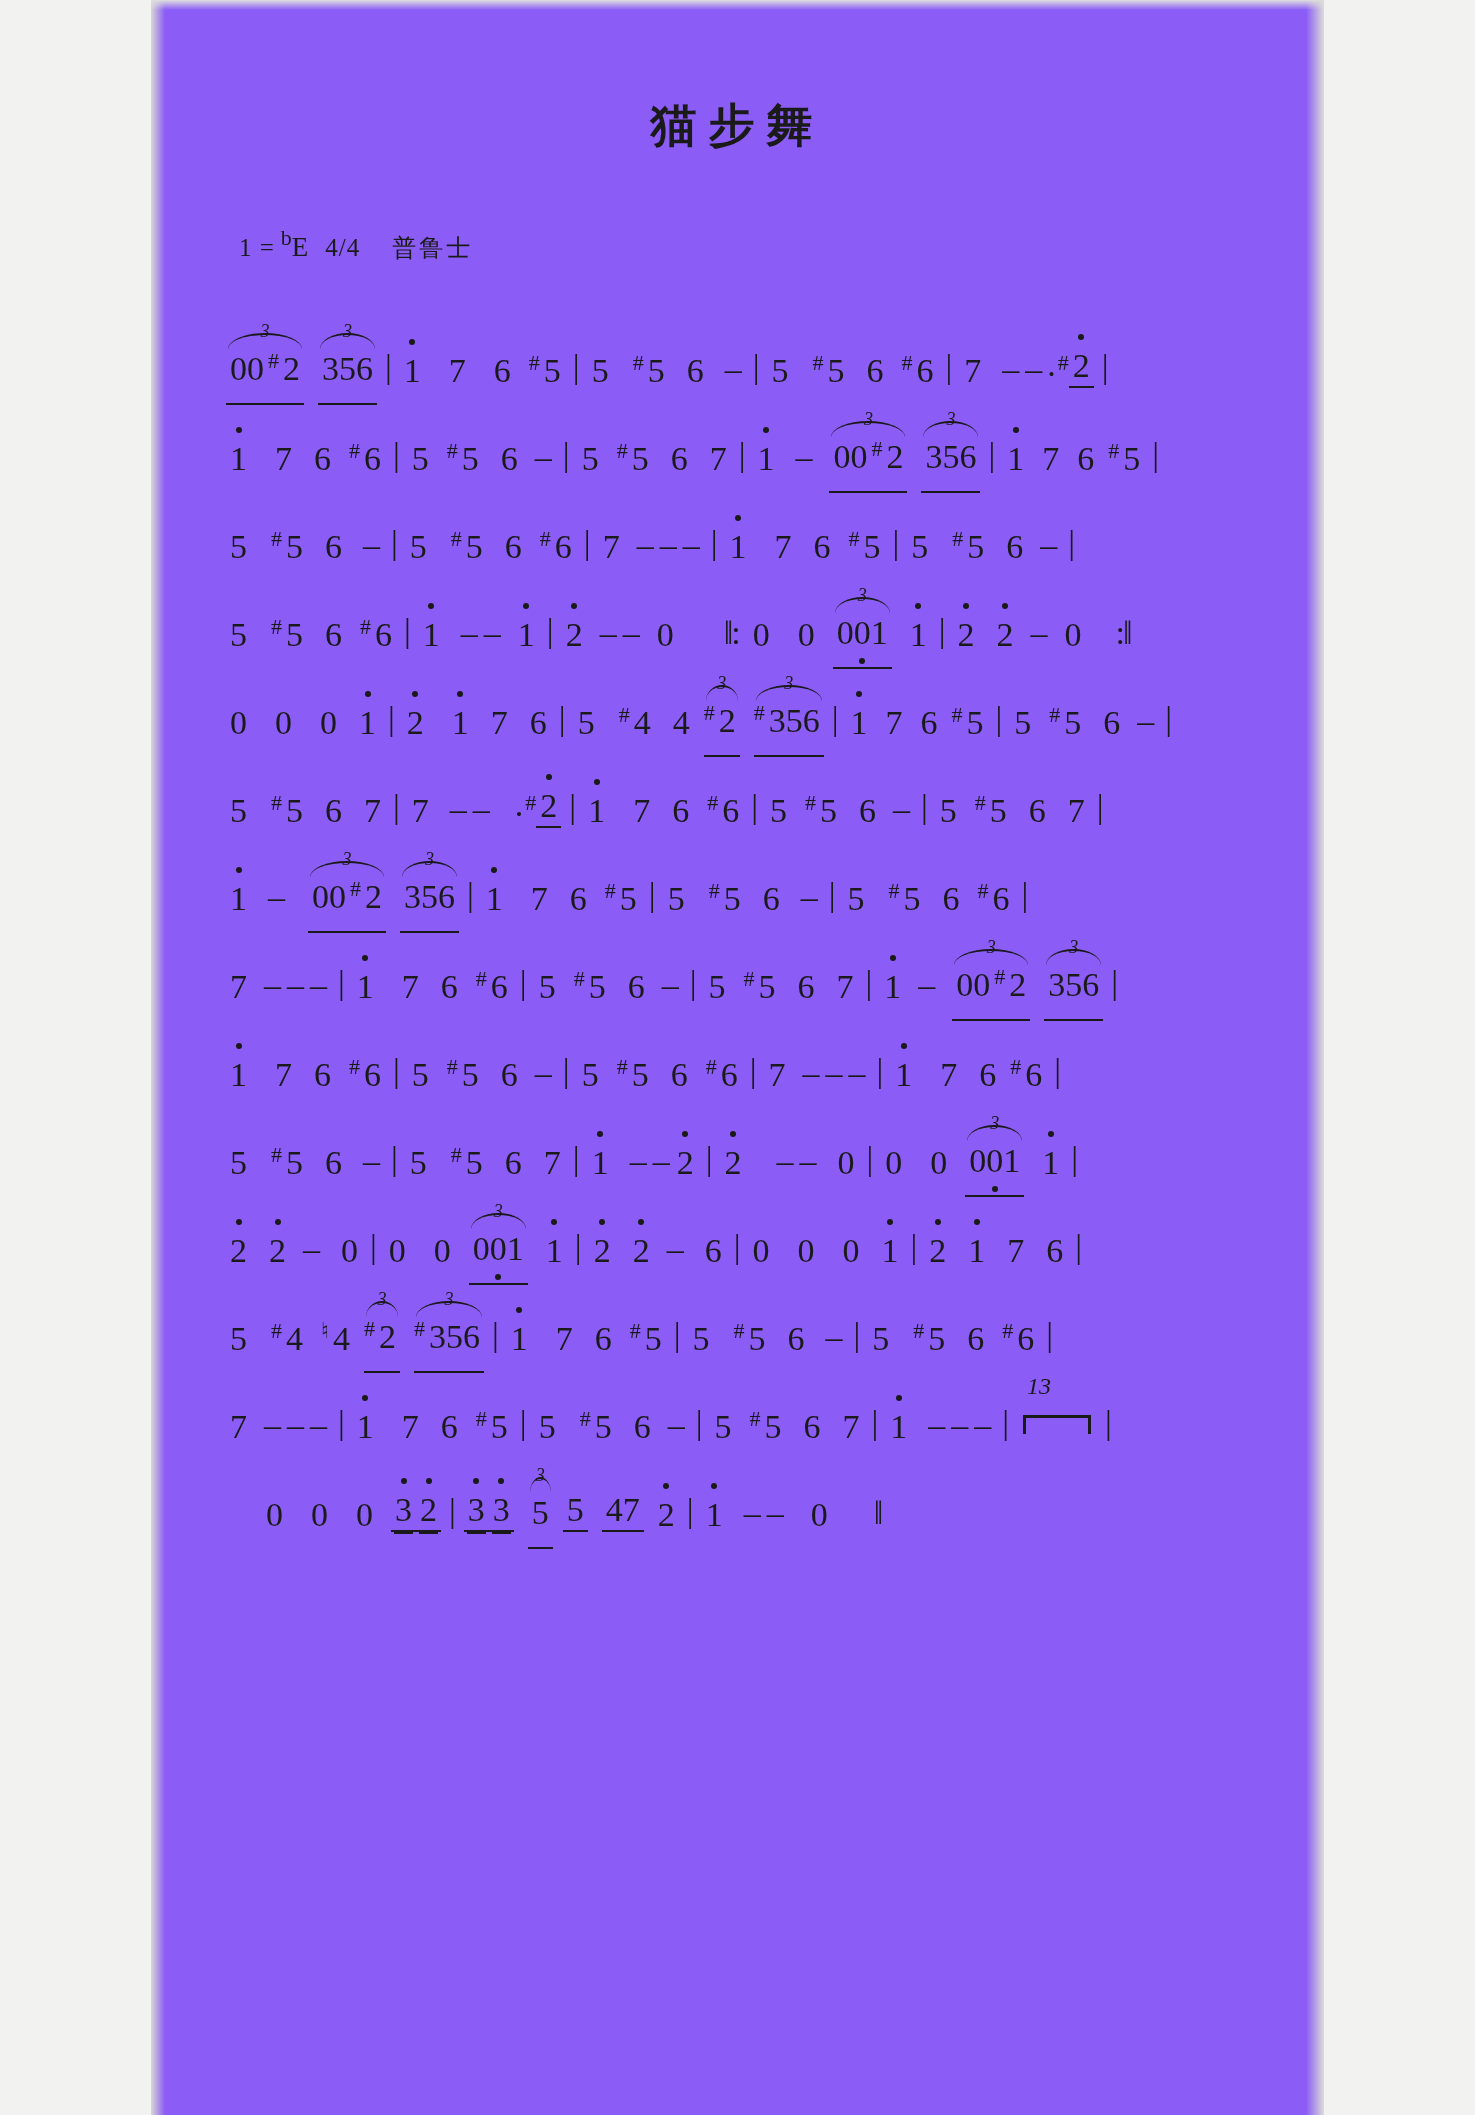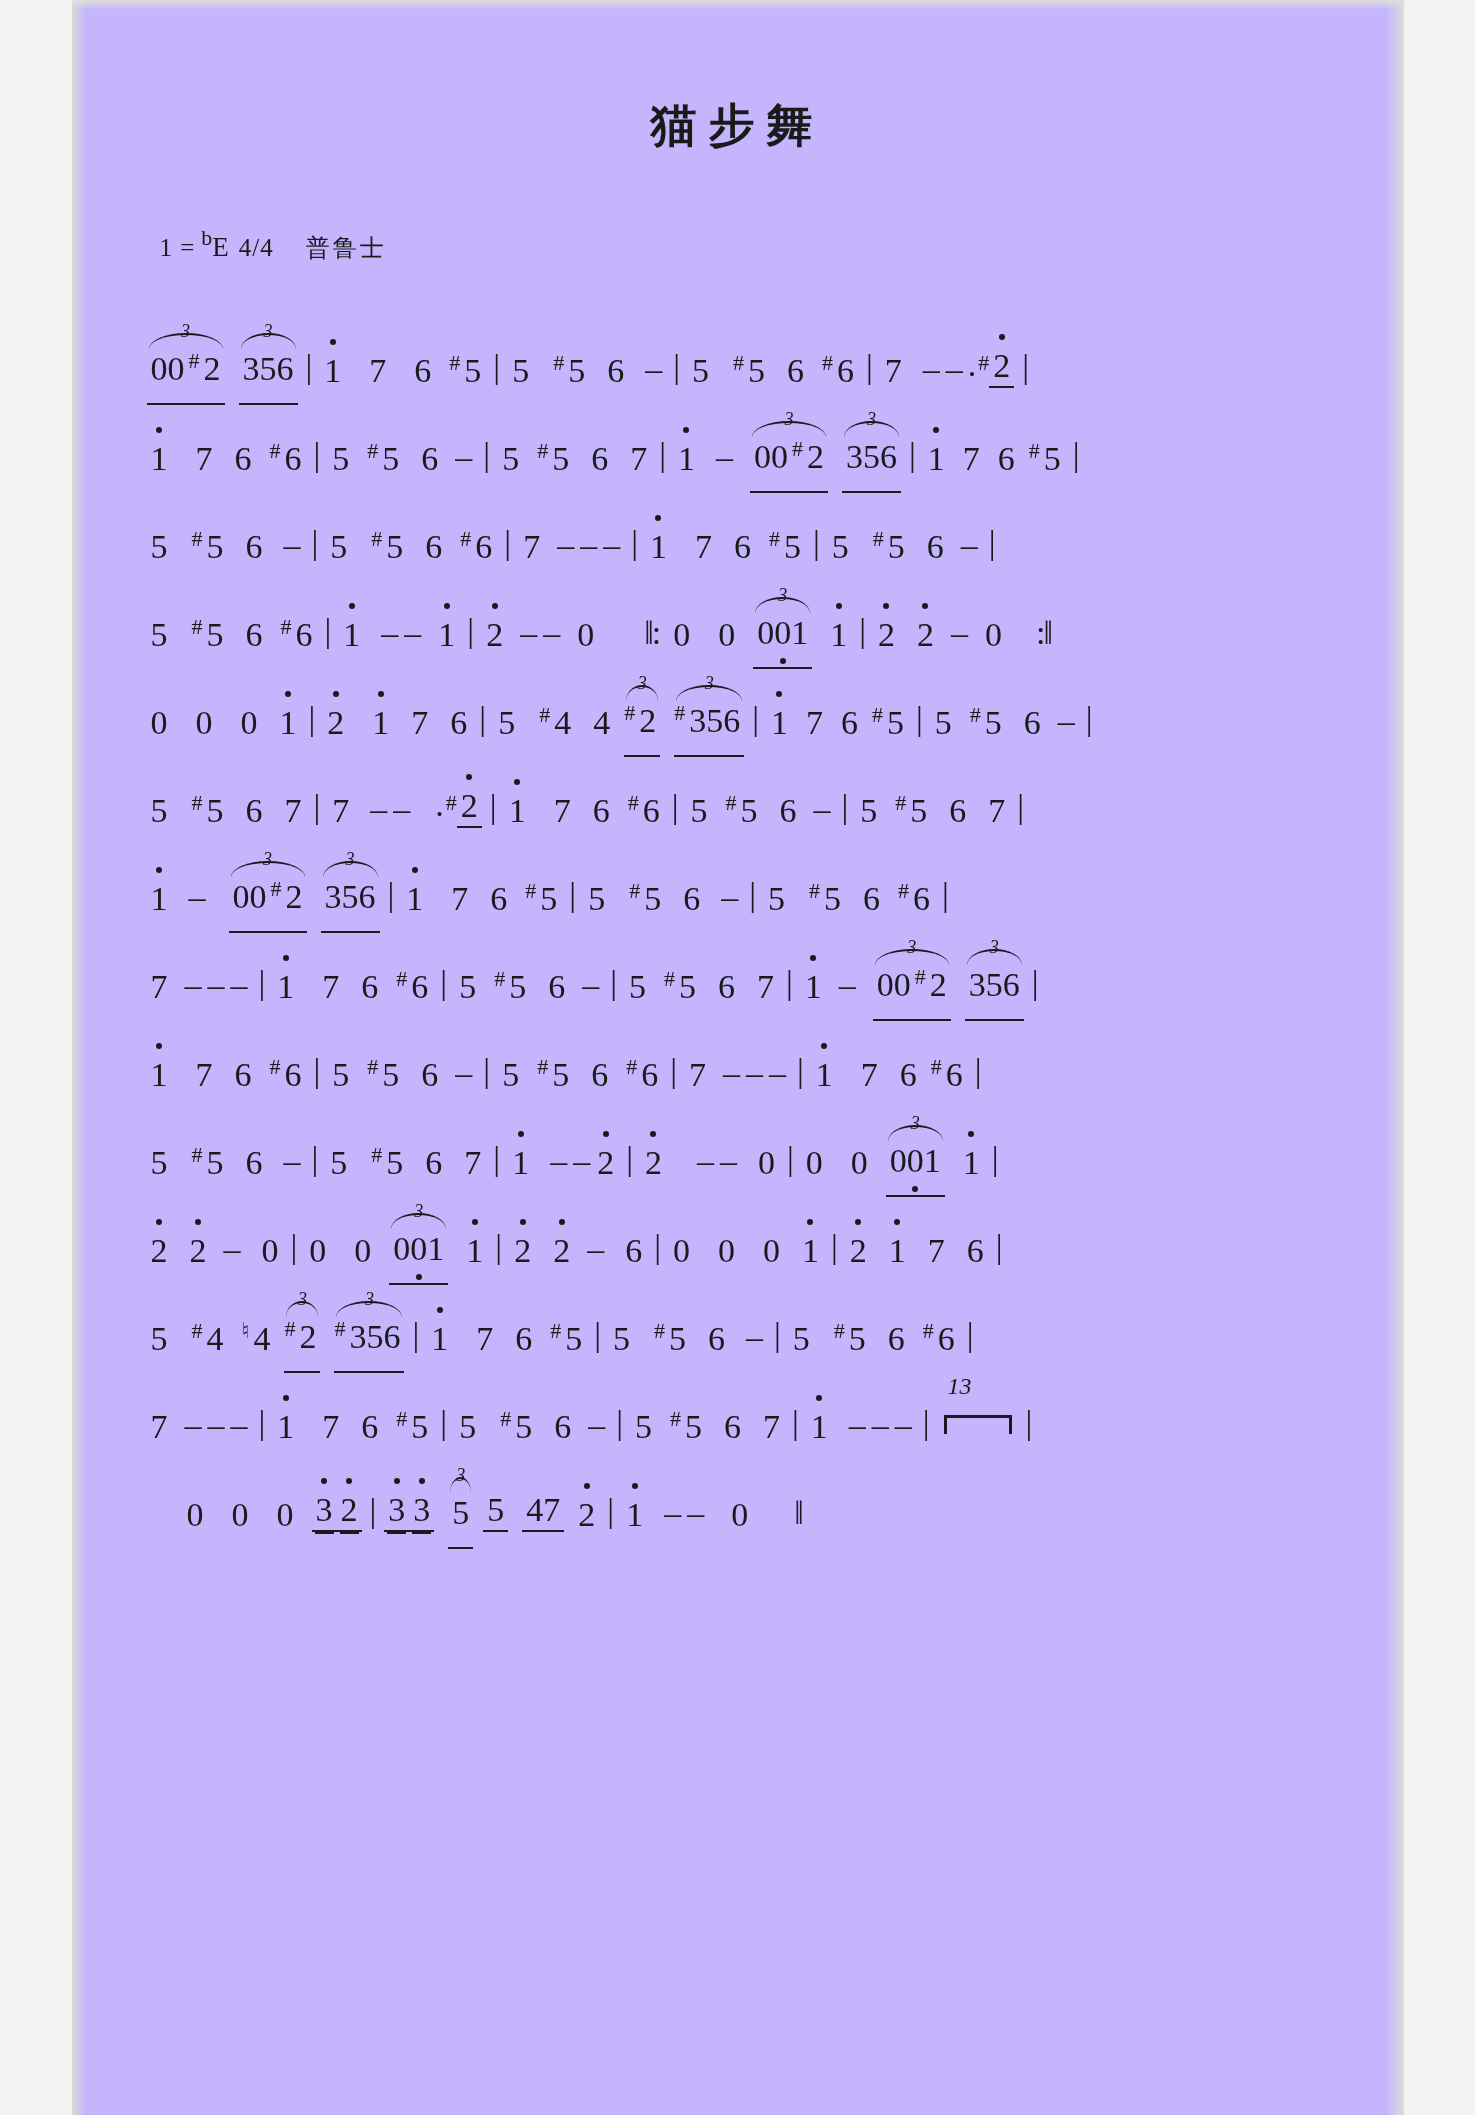--- a/index.html
+++ b/index.html
@@ -2,23 +2,23 @@
 <html><head>
 <meta charset="utf-8">
 <style>
   html, body {
     margin: 0;
     padding: 0;
     background: #f2f2f0;
   }
   .page {
     position: relative;
-    width: 1332px;
+    width: 1173px;
     height: 2115px;
-    background: #c4b5fd;
+    background: #8b5cf6;
     margin: 0 auto;
     overflow: hidden;
     font-family: "Liberation Serif", serif;
     color: #1a1a1a;
   }
   
   .edge-left {
     position: absolute; left: 0; top: 0; width: 14px; height: 100%;
     background: linear-gradient(to right, #d8d8d4, rgba(253,253,251,0));
     pointer-events: none;
@@ -57,21 +57,21 @@
     gap: 0;
   }
   .header-info .keyeq { letter-spacing: 1px; }
   .header-info .flat {
     font-size: 22px;
     position: relative;
     top: -11px;
     left: 6px;
   }
   .header-info .keyletter { margin-left: 6px; font-size: 27px; }
-  .header-info .meter { margin-left: 10px; font-size: 25px; letter-spacing: 1px;}
+  .header-info .meter { margin-left: 17px; font-size: 25px; letter-spacing: 1px;}
   .header-info .composer { margin-left: 32px; font-size: 24px; letter-spacing: 3px; font-family: "DejaVu Serif", serif;}
 
   .staff {
     position: absolute;
     left: 75px;
     top: 300px;
     width: 1330px;
   }
   .line {
     position: relative;

